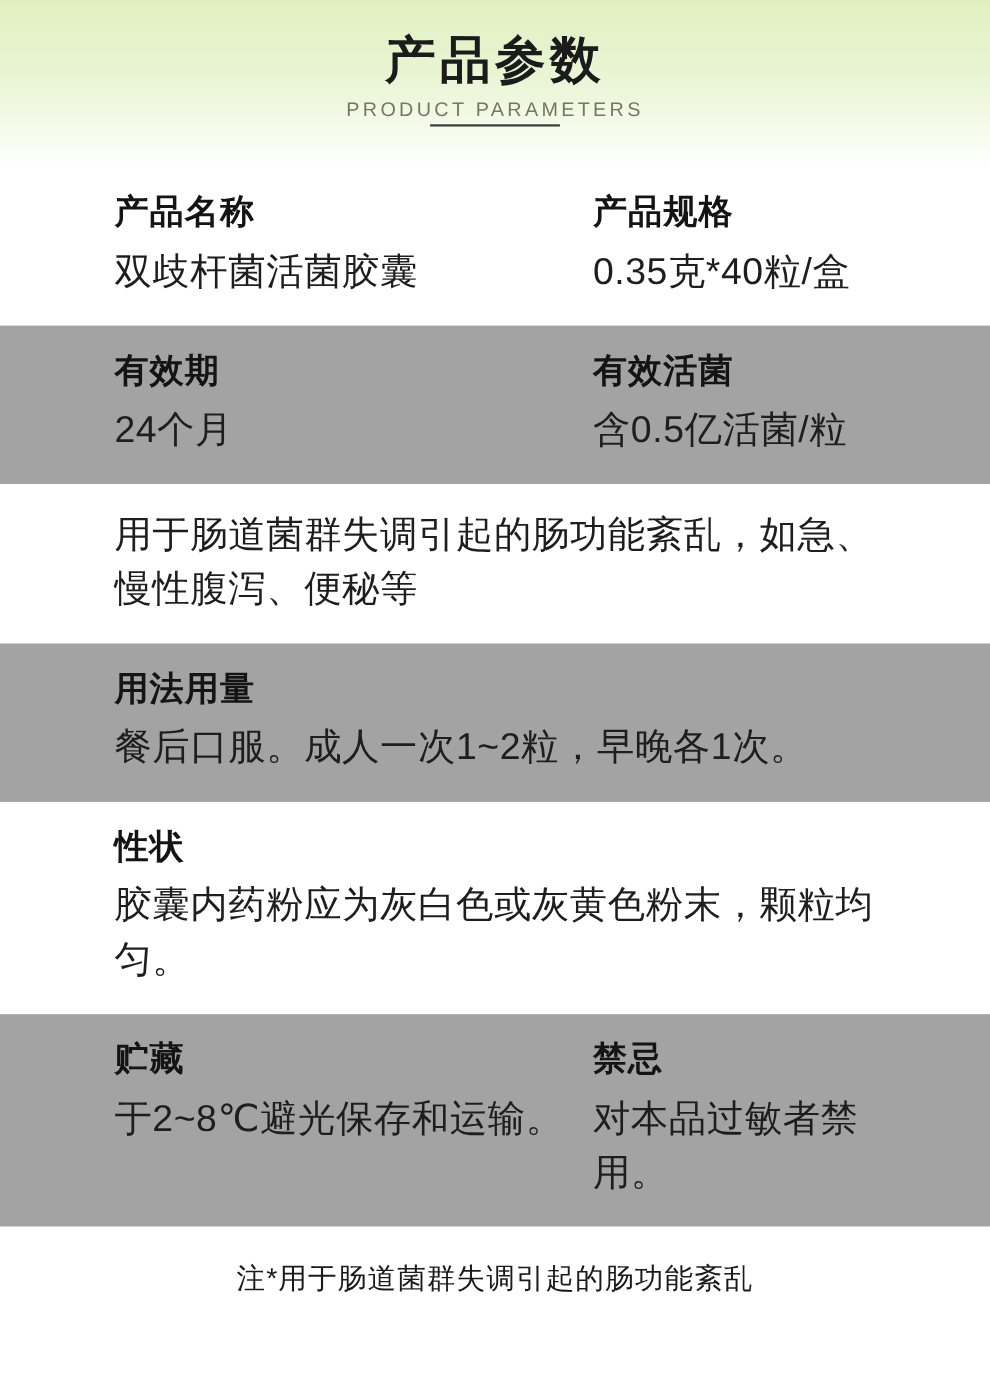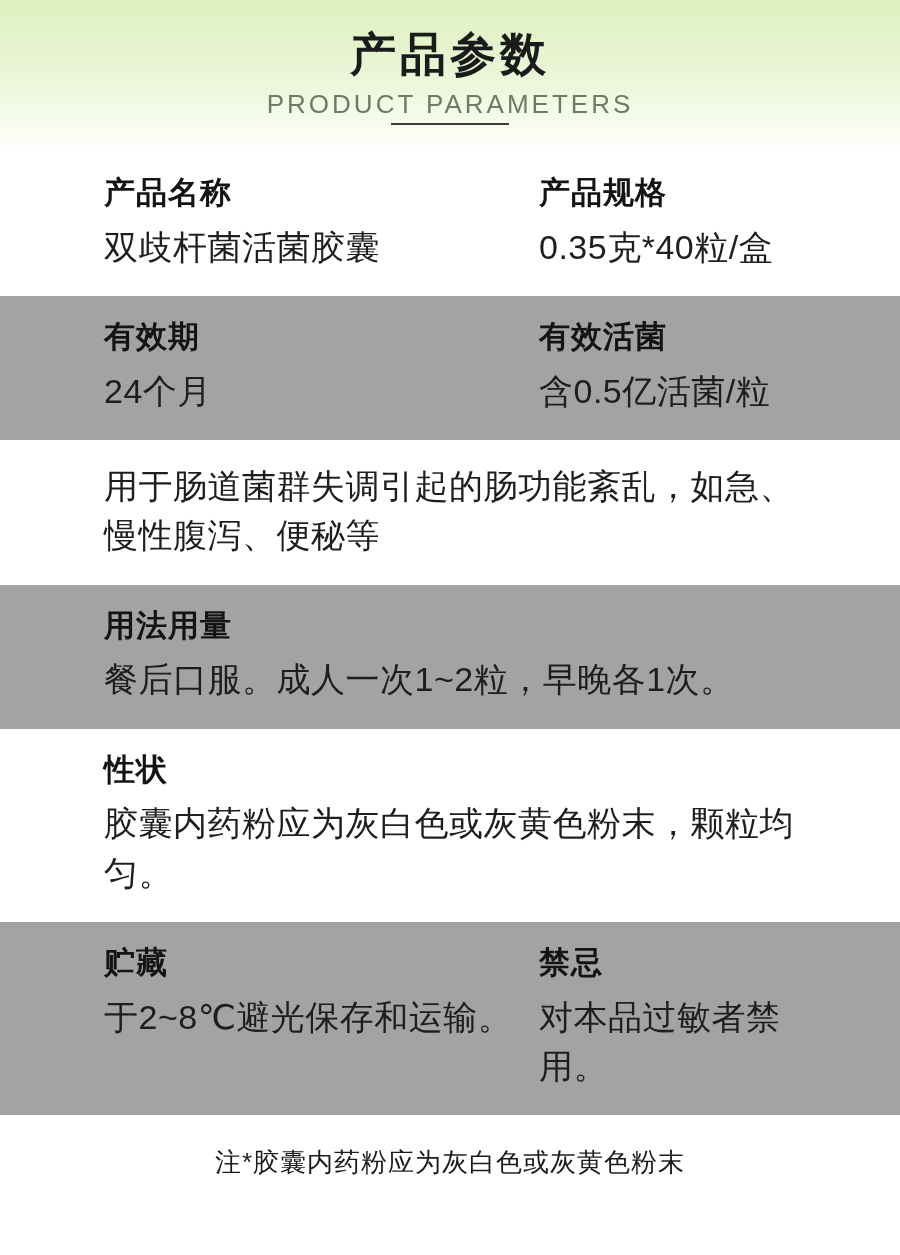--- a/index.html
+++ b/index.html
@@ -32,21 +32,21 @@
   .header-title {
     font-size: 46px;
     font-weight: bold;
     color: #1b1b1b;
     letter-spacing: 4px;
     line-height: 1.15;
     font-family: "Liberation Sans", "DejaVu Sans", sans-serif;
   }
   .header-sub {
     margin-top: 8px;
-    font-size: 26px;
+    font-size: 18px;
     color: #6f7a63;
     letter-spacing: 3px;
     position: relative;
     display: inline-block;
   }
   .header-sub-underline {
     position: absolute;
     left: 50%;
     transform: translateX(-50%);
     bottom: -5px;
@@ -187,15 +187,15 @@
         </div>
         <div class="col right">
           <div class="field-label">禁忌</div>
           <div class="field-value">对本品过敏者禁用。</div>
         </div>
       </div>
     </div>
 
   </div>
 
-  <div class="footnote">注*胶囊内药粉应为灰白色或灰黄色粉末</div>
+  <div class="footnote">注*用于肠道菌群失调引起的肠功能紊乱</div>
 
 </div>
 
 </body></html>

